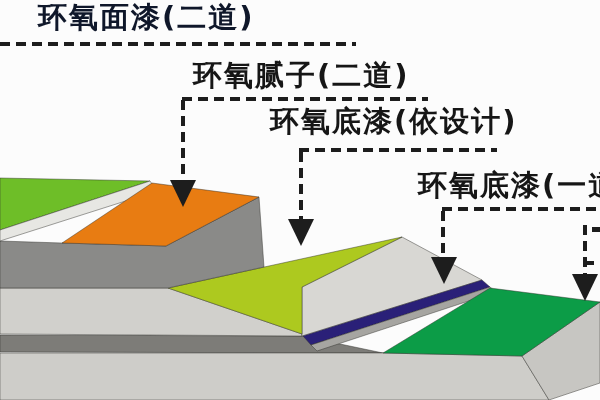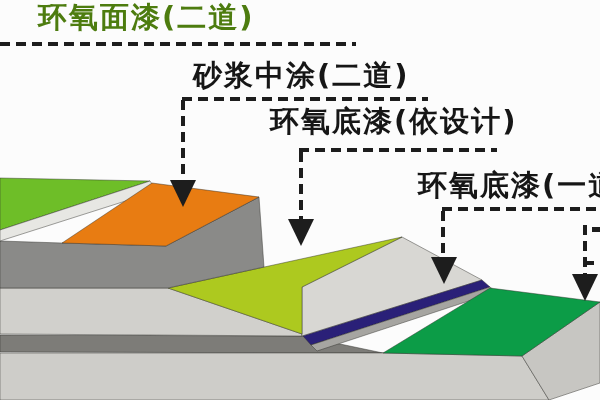--- a/index.html
+++ b/index.html
@@ -58,17 +58,17 @@
 
     <g>
       <polygon points="170,180 196,180 183,207" fill="#1d1d1d"></polygon>
       <polygon points="288,219 314,219 301,246" fill="#1d1d1d"></polygon>
       <polygon points="431,257 457,257 444,284" fill="#1d1d1d"></polygon>
       <polygon points="572,274 598,274 585,301" fill="#1d1d1d"></polygon>
       <rect x="592" y="227" width="8" height="5" fill="#1d1d1d"></rect>
     </g>
   </svg>
 
-  <div class="lbl lbl-topcoat" style="color: #4d7c0f;">环氧面漆(二道)</div>
-  <div class="lbl lbl-putty" style="color: rgb(22, 22, 22);">砂浆中涂(二道)</div>
+  <div class="lbl lbl-topcoat" style="color: #0f172a;">环氧面漆(二道)</div>
+  <div class="lbl lbl-putty" style="color: rgb(22, 22, 22);">环氧腻子(二道)</div>
   <div class="lbl lbl-mortar" style="color: rgb(22, 22, 22);">环氧底漆(依设计)</div>
   <div class="lbl lbl-primer" style="color: rgb(22, 22, 22);">环氧底漆(一道)</div>
 </div>
 
 </body></html>

